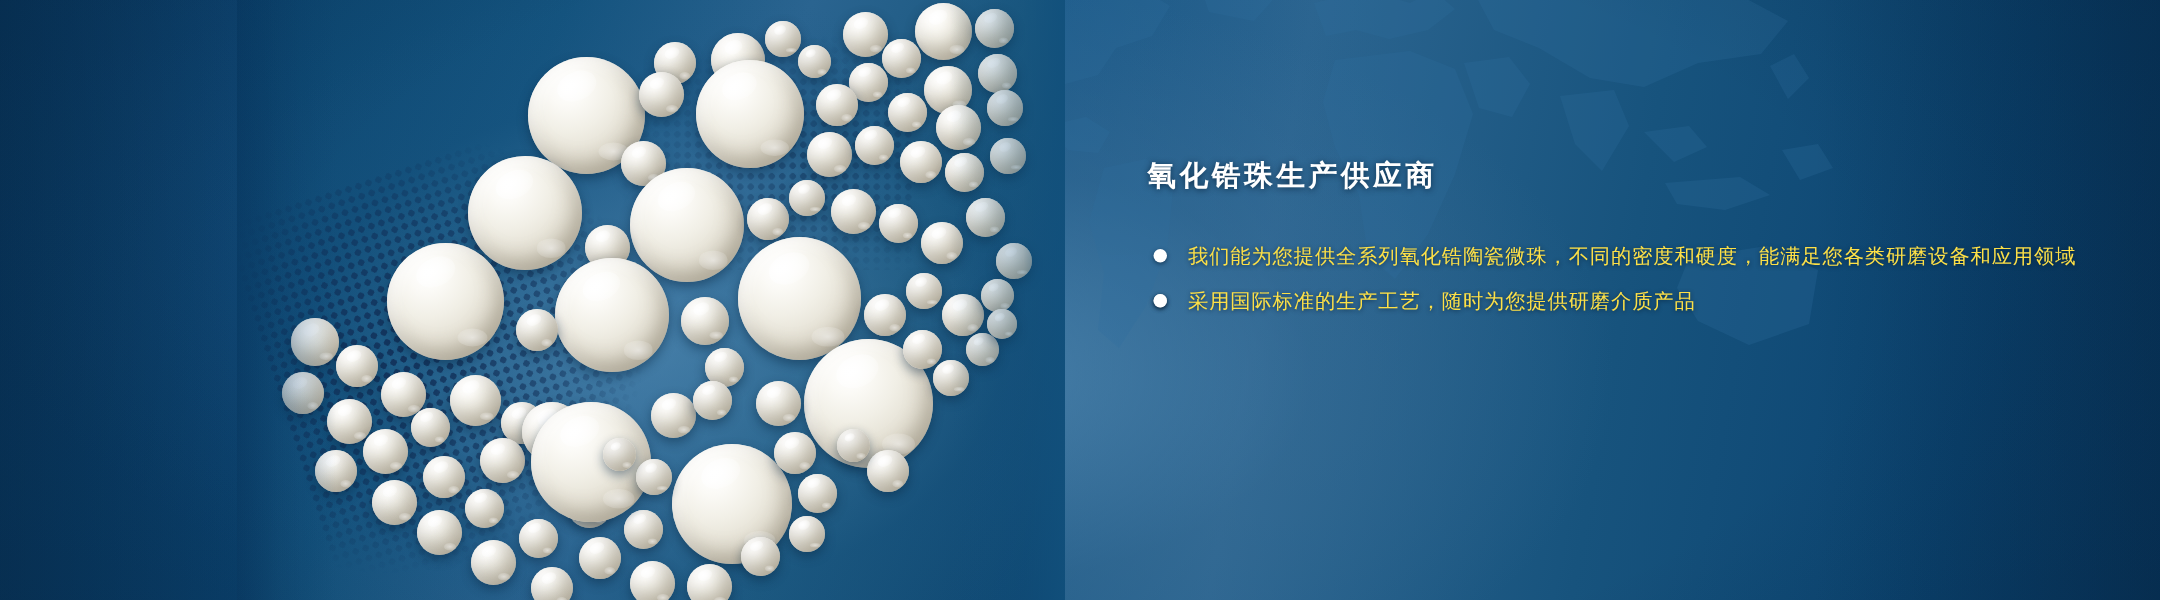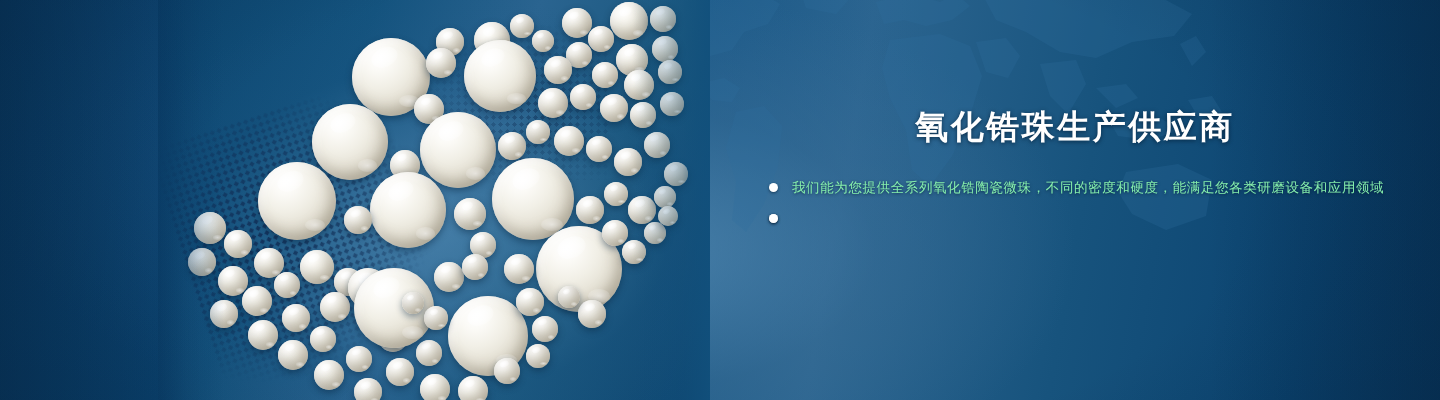--- a/index.html
+++ b/index.html
@@ -86,29 +86,28 @@
     position:absolute;inset:0;
     background:
       linear-gradient(to right, rgba(10,63,107,.92) 0%, rgba(10,63,107,.35) 5%, rgba(10,63,107,0) 12%),
       linear-gradient(to left,  rgba(17,80,124,.88) 0%, rgba(17,80,124,.30) 5%, rgba(17,80,124,0) 14%);
     pointer-events:none;
   }
 
   
   .copy{position:absolute;left:765px;top:106px;width:620px;}
   .headline{
-    margin:0;color:#ffffff;font-size:33px;font-weight:bold;
+    margin:0;color:#ffffff;font-size:19px;font-weight:bold;
     letter-spacing:2.5px;line-height:1.25;
     text-shadow:0 1px 4px rgba(3,26,48,.75);
-    text-align:center;
   }
   .bullets{list-style:none;margin:30px 0 0 0;padding:0;}
   .bullets li{
     position:relative;padding-left:27px;margin-bottom:8px;
-    color:#86efac;font-size:13.5px;line-height:1.65;
+    color:#fde047;font-size:13.5px;line-height:1.65;
     letter-spacing:.6px;
     text-shadow:0 1px 3px rgba(3,26,48,.7);
   }
   .bullets li .dot{
     position:absolute;left:4px;top:6px;width:9px;height:9px;
     border-radius:50%;background:#ffffff;
     box-shadow:0 1px 3px rgba(3,26,48,.6);
   }
 </style>
 </head>
@@ -272,17 +271,18 @@
     <ul class="bullets">
       <li>
         <span class="dot"></span>
         <span>我们能为您提供全系列氧化锆陶瓷微珠，不同的密度和硬度，能满足您各类研磨设备和应用领域</span>
       </li>
       <li>
         <span class="dot"></span>
       </li>
       <li>
         <span class="dot"></span>
+        <span>采用国际标准的生产工艺，随时为您提供研磨介质产品</span>
       </li>
     </ul>
   </div>
 
 </div>
 
 </body></html>

